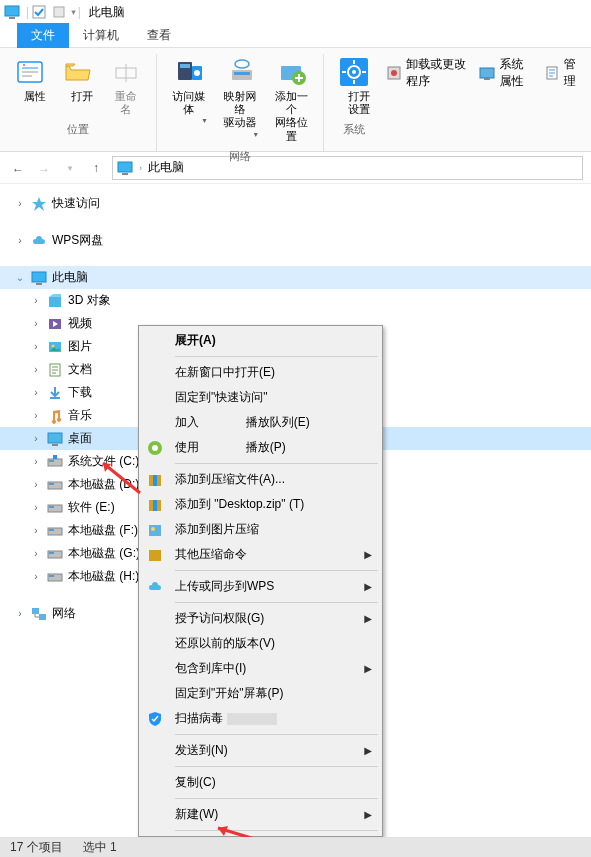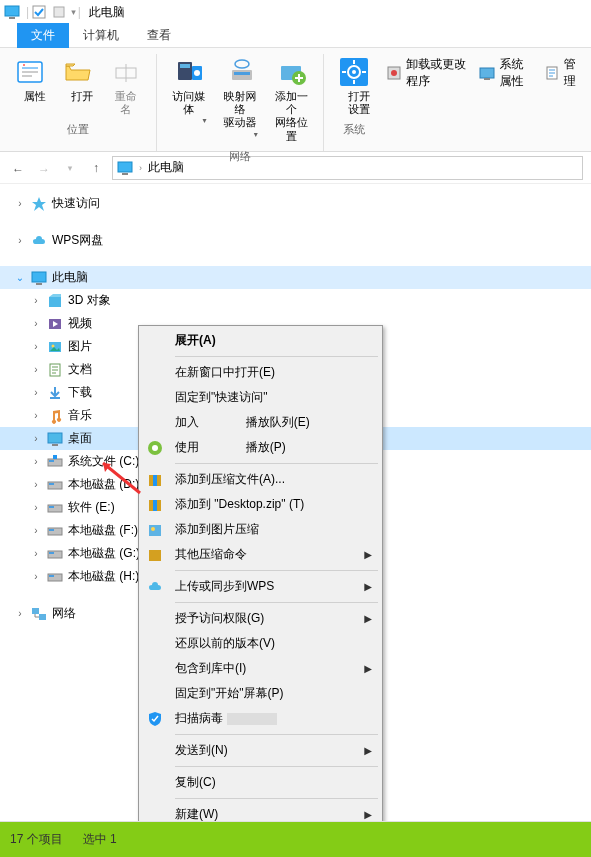--- a/index.html
+++ b/index.html
@@ -32,21 +32,21 @@
 .tree-item.l1{padding-left:14px;}
 .tree-item.l2{padding-left:30px;}
 .tree-item.selected{background:#cce8ff;}
 .tree-item.expanded-hdr{background:#d9edff;}
 .spacer{height:14px;}
 .context-menu{position:absolute;left:138px;top:325px;width:245px;background:#f0f0f0;border:1px solid #999;box-shadow:2px 2px 4px rgba(0,0,0,0.3);padding:2px;}
 .cm-item{display:flex;align-items:center;height:25px;padding:0 30px 0 34px;position:relative;cursor:pointer;}
 .cm-item .cm-icon{position:absolute;left:6px;width:16px;height:16px;display:flex;align-items:center;justify-content:center;}
 .cm-item .cm-arrow{position:absolute;right:8px;font-size:10px;color:#333;}
 .cm-sep{height:1px;background:#d0d0d0;margin:3px 2px 3px 34px;}
-.statusbar{position:absolute;bottom:0;left:0;right:0;height:36px;display:flex;align-items:center;padding:0 10px;gap:20px;border-top:1px solid #e0e0e0;font-size:12px;color:#333;background:#84cc16;}
+.statusbar{position:absolute;bottom:0;left:0;right:0;height:20px;display:flex;align-items:center;padding:0 10px;gap:20px;border-top:1px solid #e0e0e0;font-size:12px;color:#333;background:#e5e5e5;}
 .arrow-red{position:absolute;pointer-events:none;}
 svg{display:block;}
 .sys-col{display:flex;flex-direction:row;gap:2px;padding-left:6px;}
 </style>
 </head>
 <body>
 
 <div class="titlebar">
   <span class="tb-icon">
       <svg width="16" height="16">

